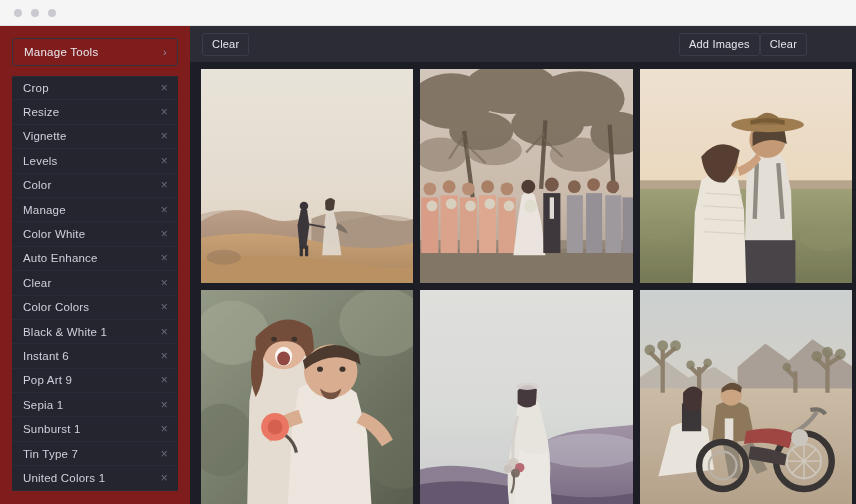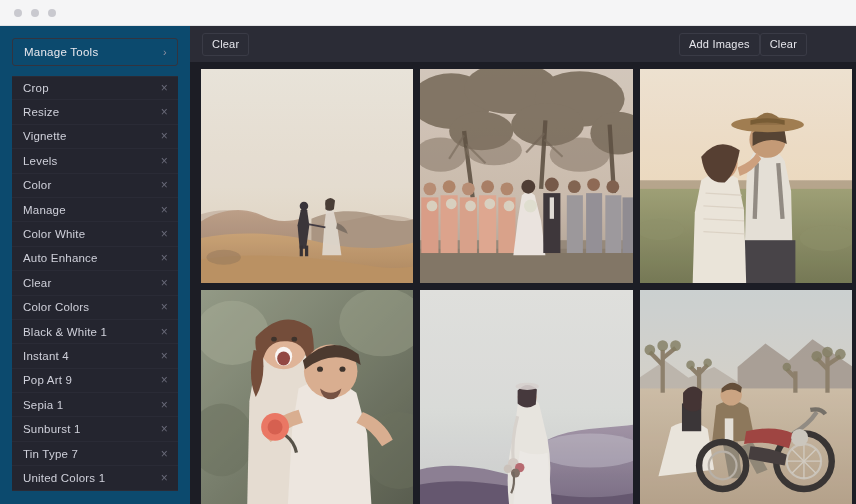--- a/index.html
+++ b/index.html
@@ -23,21 +23,21 @@
   }
   .dots { display: flex; gap: 9px; align-items: center; }
   .dot { width: 8px; height: 8px; border-radius: 50%; background: #c9c9cf; }
 
   
   .body { flex: 1 1 auto; display: flex; min-height: 0; background: #23242e; }
 
   
   .sidebar {
     width: 190px; flex: 0 0 190px;
-    background: #0c4a6e;
+    background: #7f1d1d;
     padding: 12px 12px 0 12px;
     overflow: hidden;
     display: flex; flex-direction: column;
   }
   .manage {
     height: 28px;
     border: 1px solid #33343f;
     border-radius: 3px;
     display: flex; align-items: center; justify-content: space-between;
     padding: 0 10px 0 11px;
@@ -162,21 +162,21 @@
           </div>
           <div class="tool">
             <span>Color Colors</span>
             <span class="x">×</span>
           </div>
           <div class="tool">
             <span>Black &amp; White 1</span>
             <span class="x">×</span>
           </div>
           <div class="tool">
-            <span>Instant 4</span>
+            <span>Instant 6</span>
             <span class="x">×</span>
           </div>
           <div class="tool">
             <span>Pop Art 9</span>
             <span class="x">×</span>
           </div>
           <div class="tool">
             <span>Sepia 1</span>
             <span class="x">×</span>
           </div>

